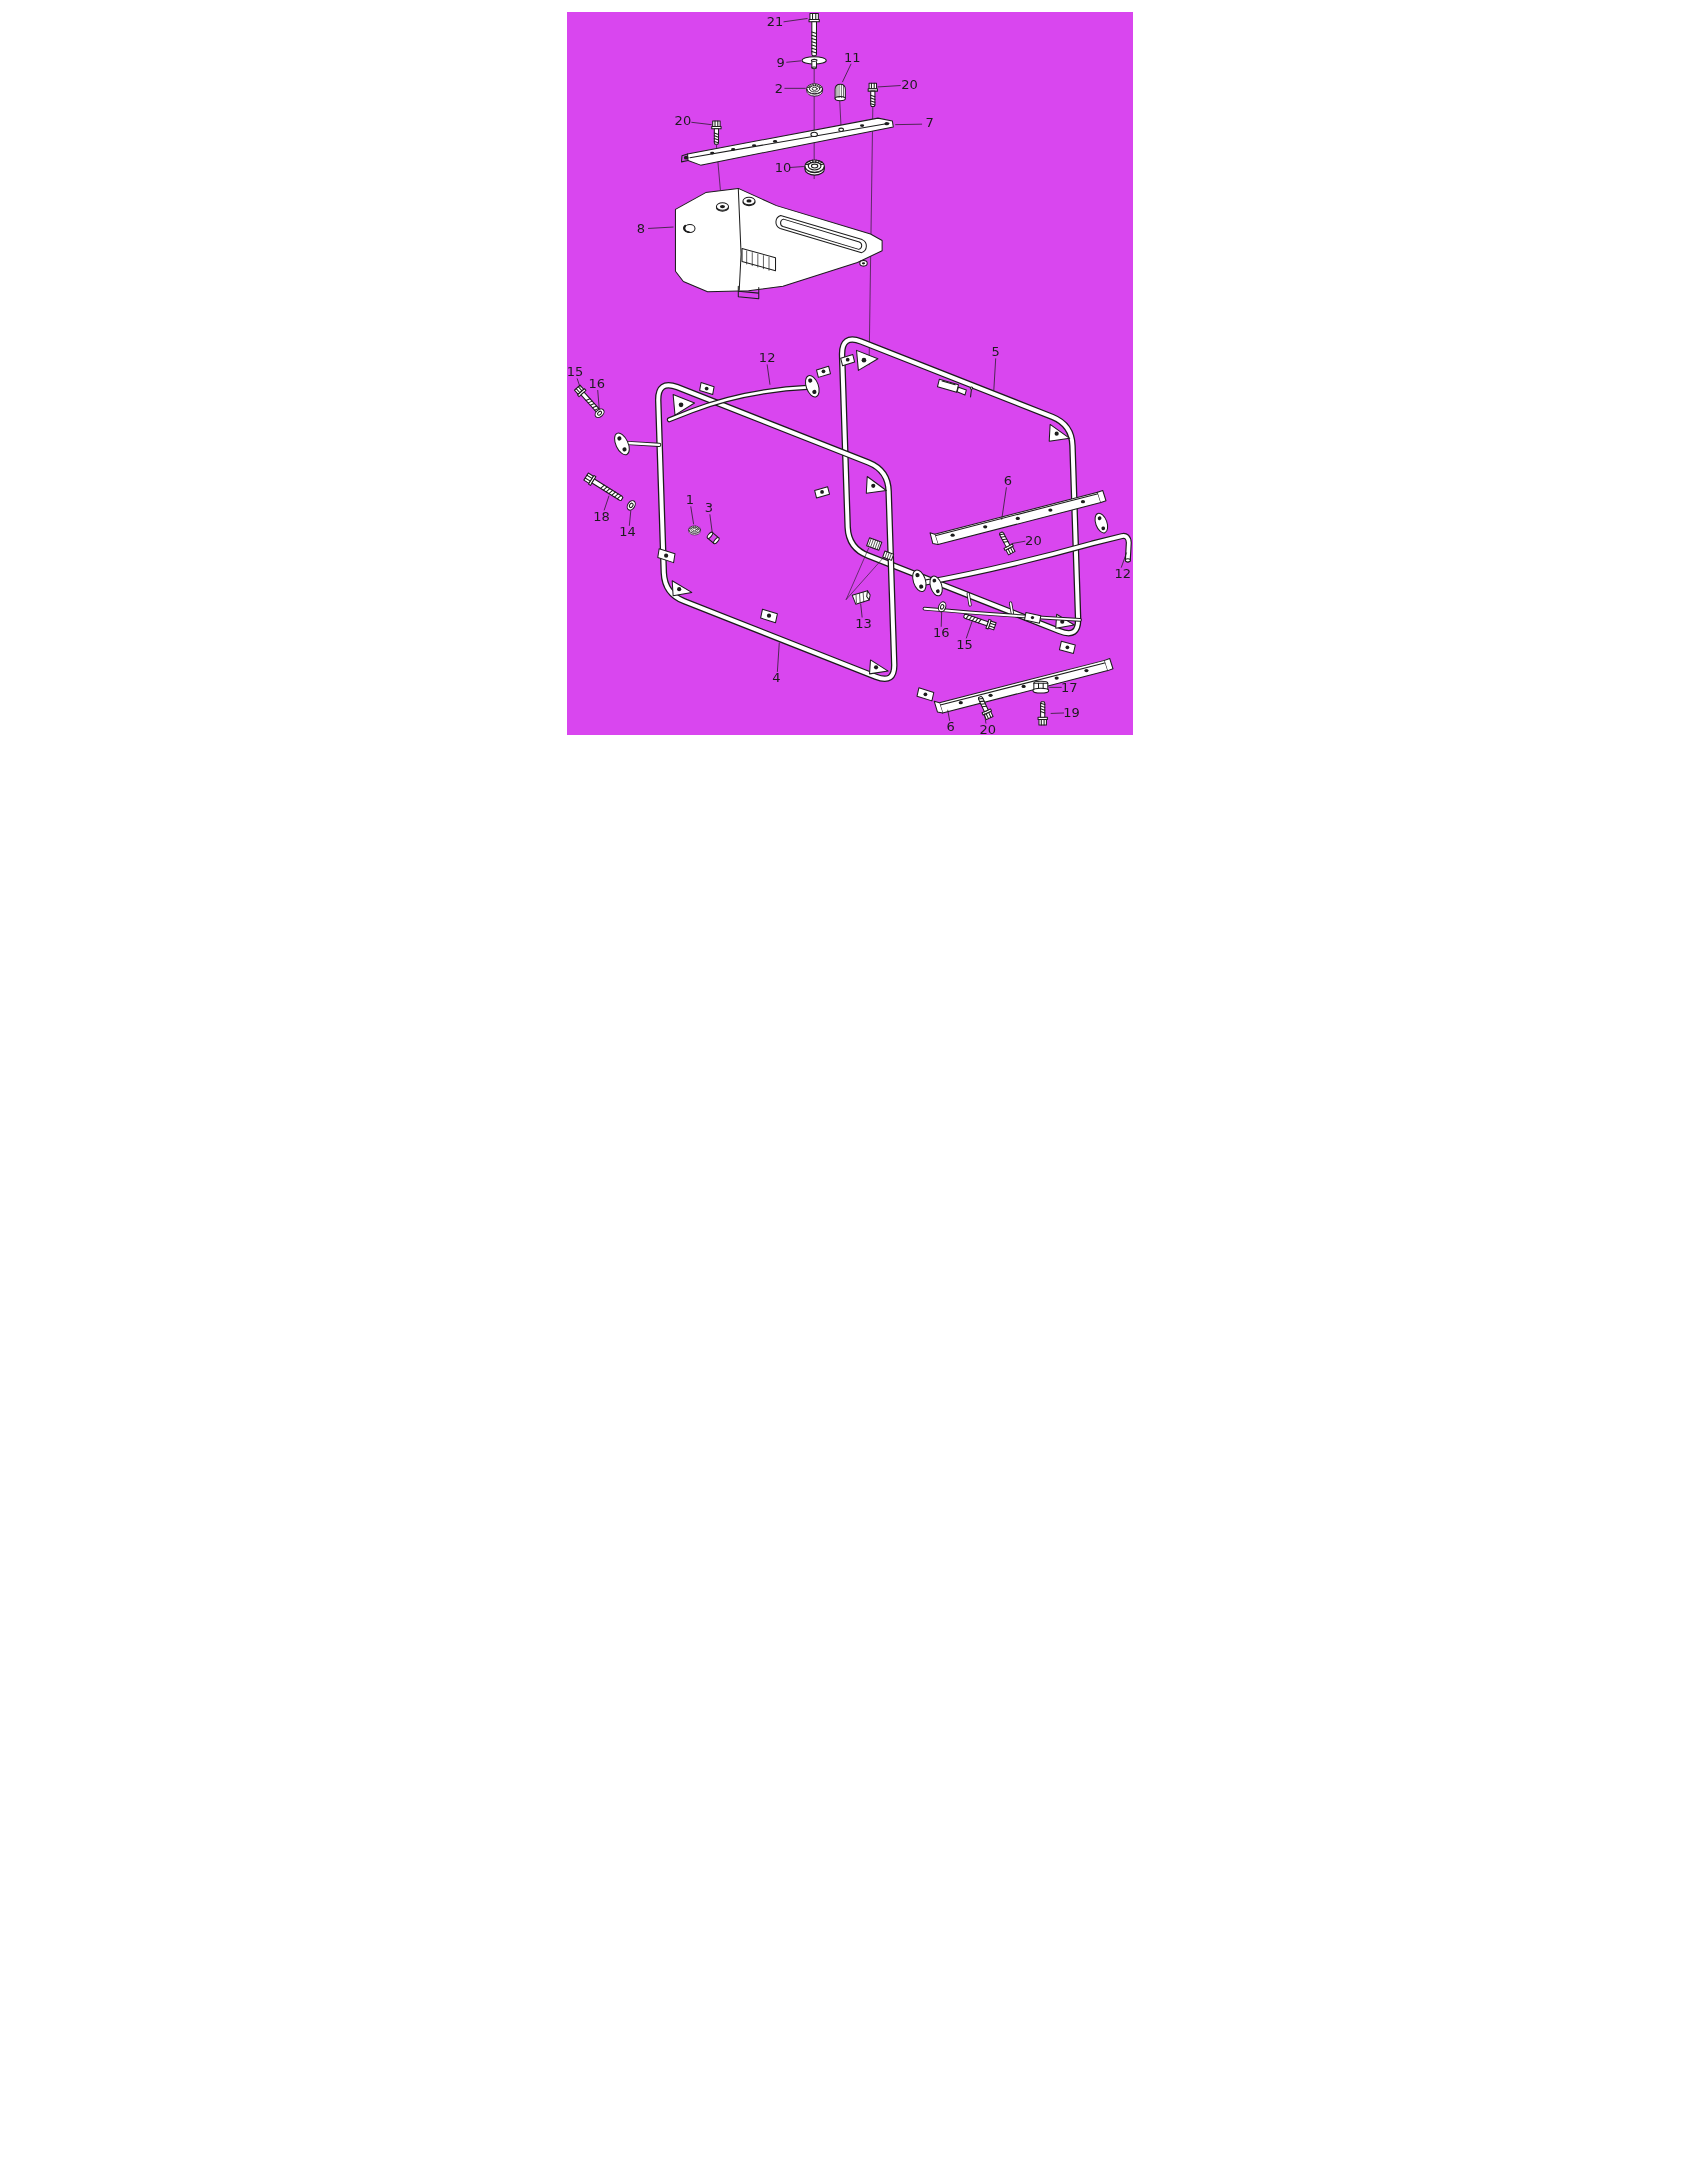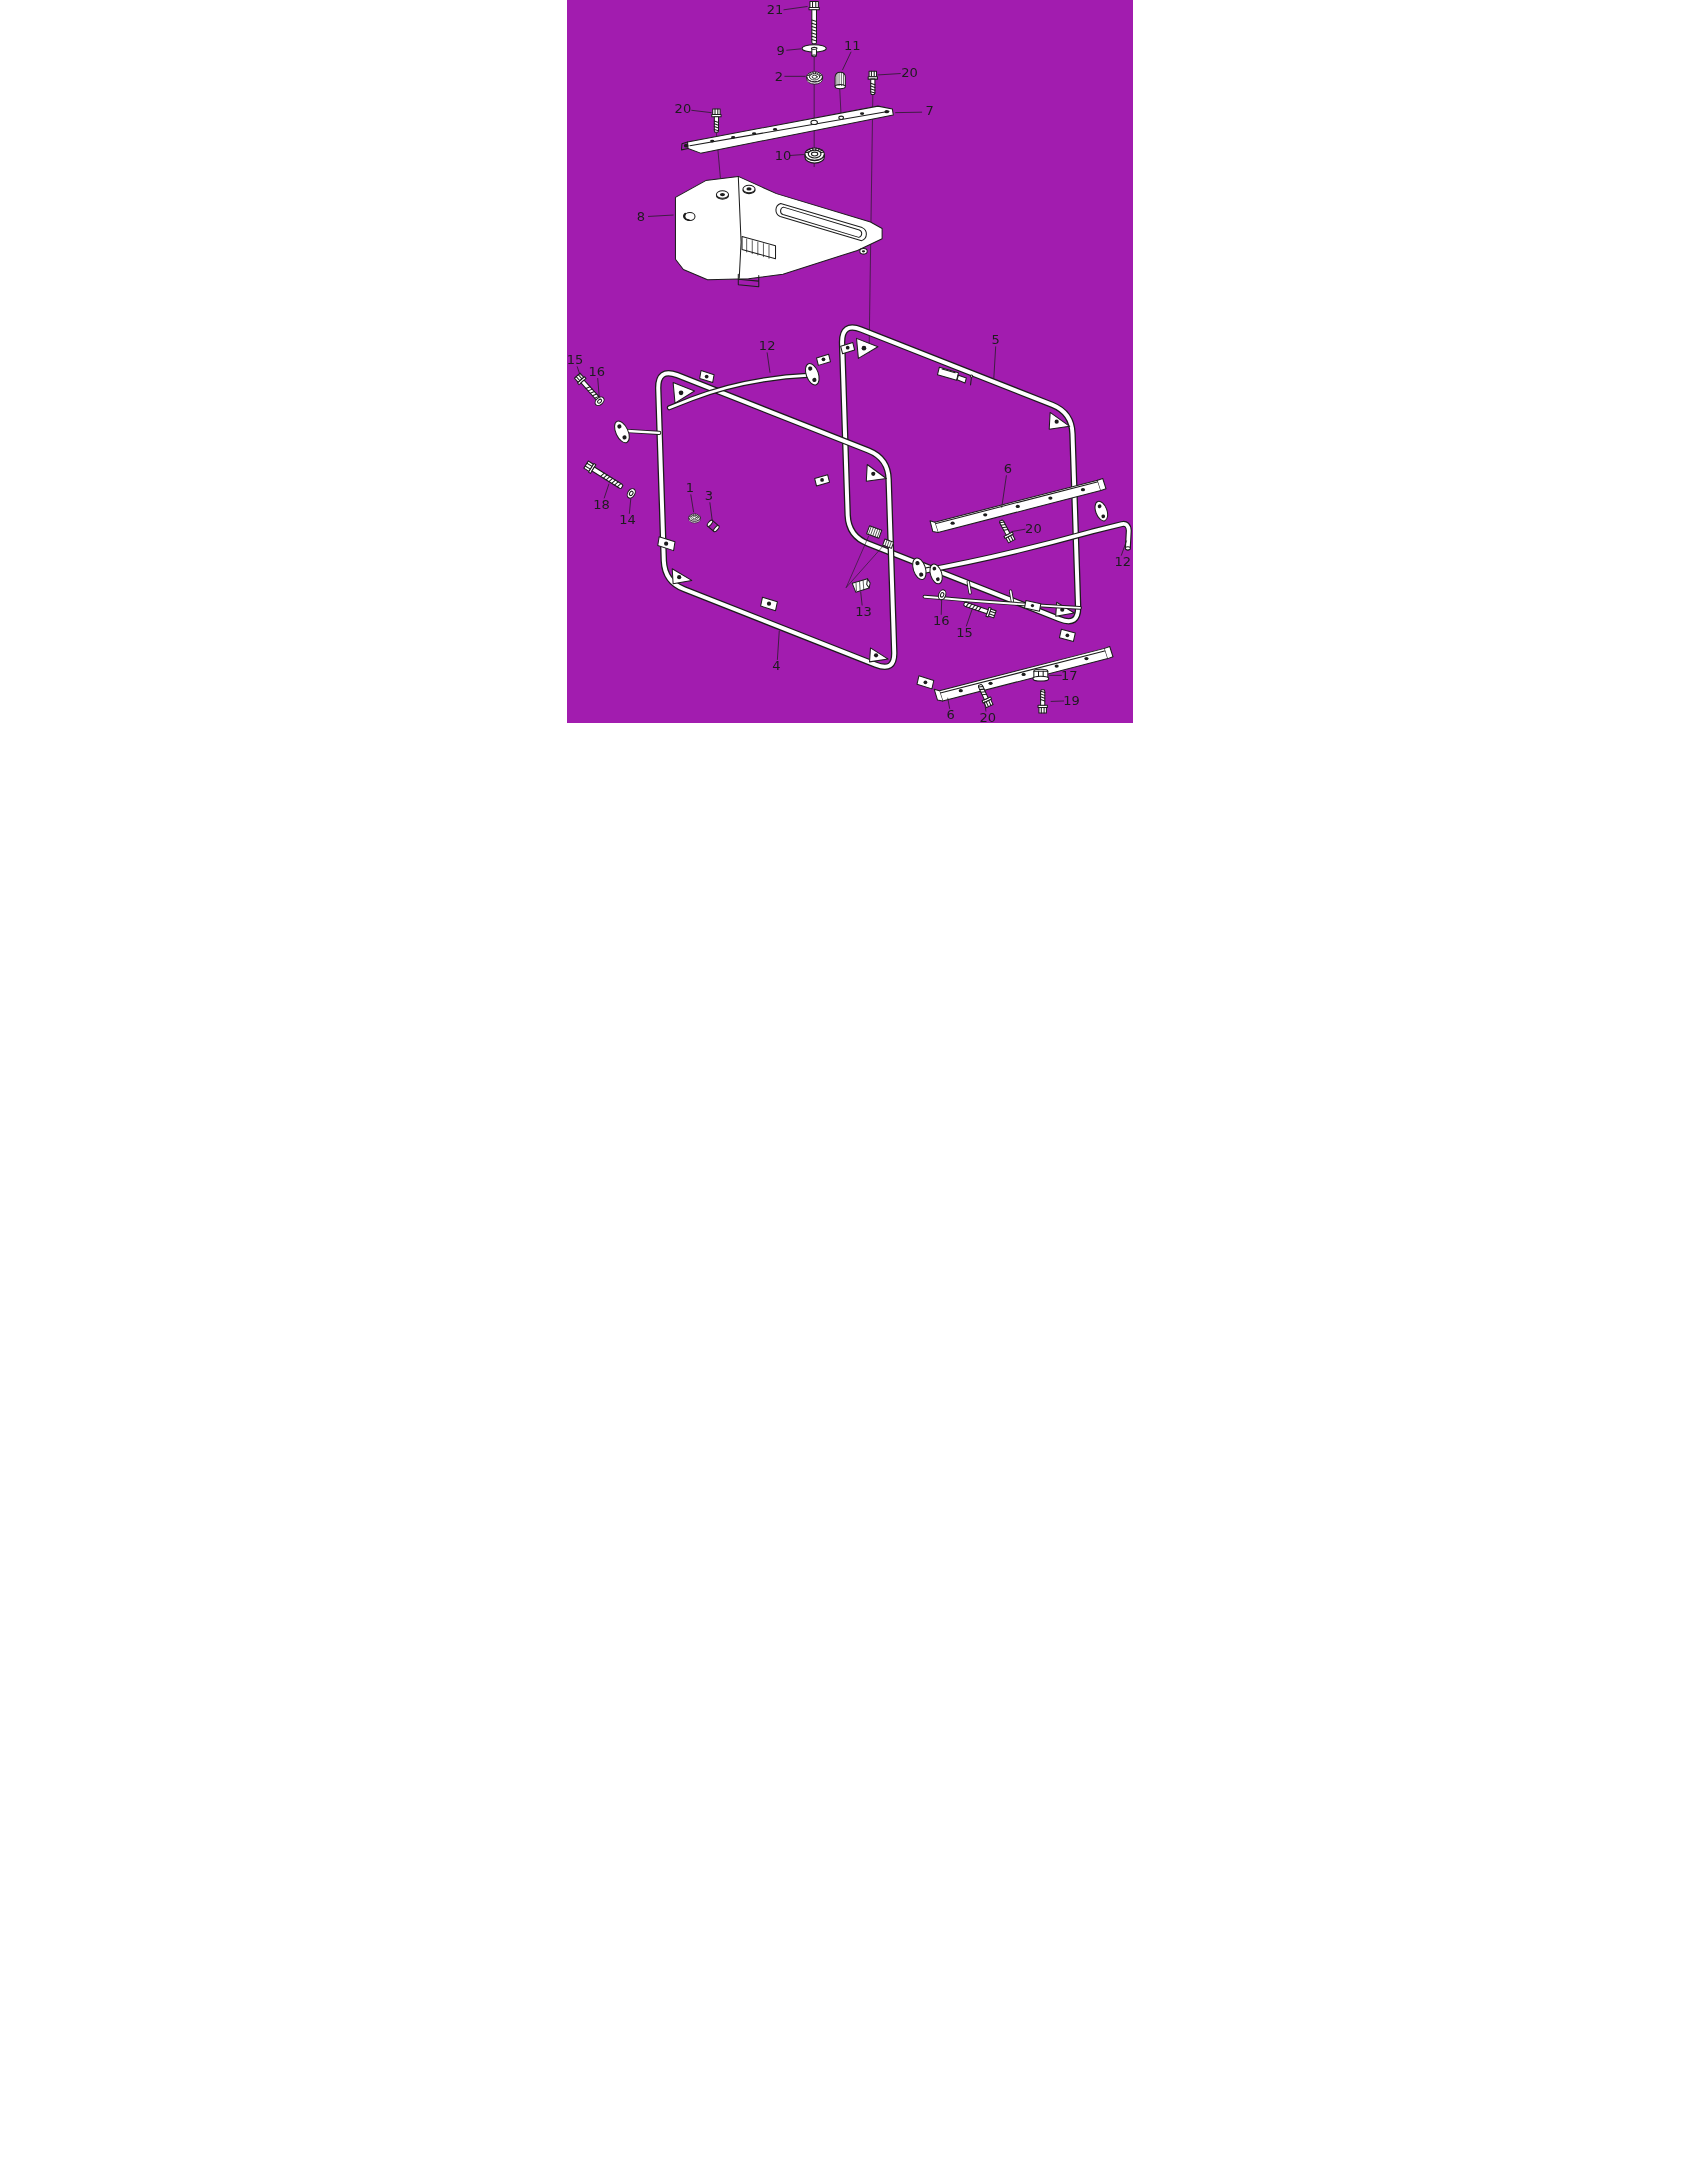--- a/index.html
+++ b/index.html
@@ -1,16 +1,16 @@
 <!DOCTYPE html>
 <html style="font-size:7.5px"><head>
 <meta charset="utf-8">
 <style>
   html,body{margin:0;padding:0;background:#ffffff;}
-  .stage{width:100%;max-width:566px;margin:0 auto;background:#a21caf;}
+  .stage{width:100%;max-width:566px;margin:12px auto;background:#d946ef;}
   svg{display:block;width:100%;height:auto;}
   .callout{font-family:"DejaVu Sans","Liberation Sans",sans-serif;font-size:28px;fill:#1c1c1c;}
   .leader{stroke:#1c1c1c;stroke-width:1.6;fill:none;}
 </style>
 </head>
 <body>
 
 <div class="stage">
 <svg viewBox="0 0 1216 1554" xmlns="http://www.w3.org/2000/svg">
   <defs>

